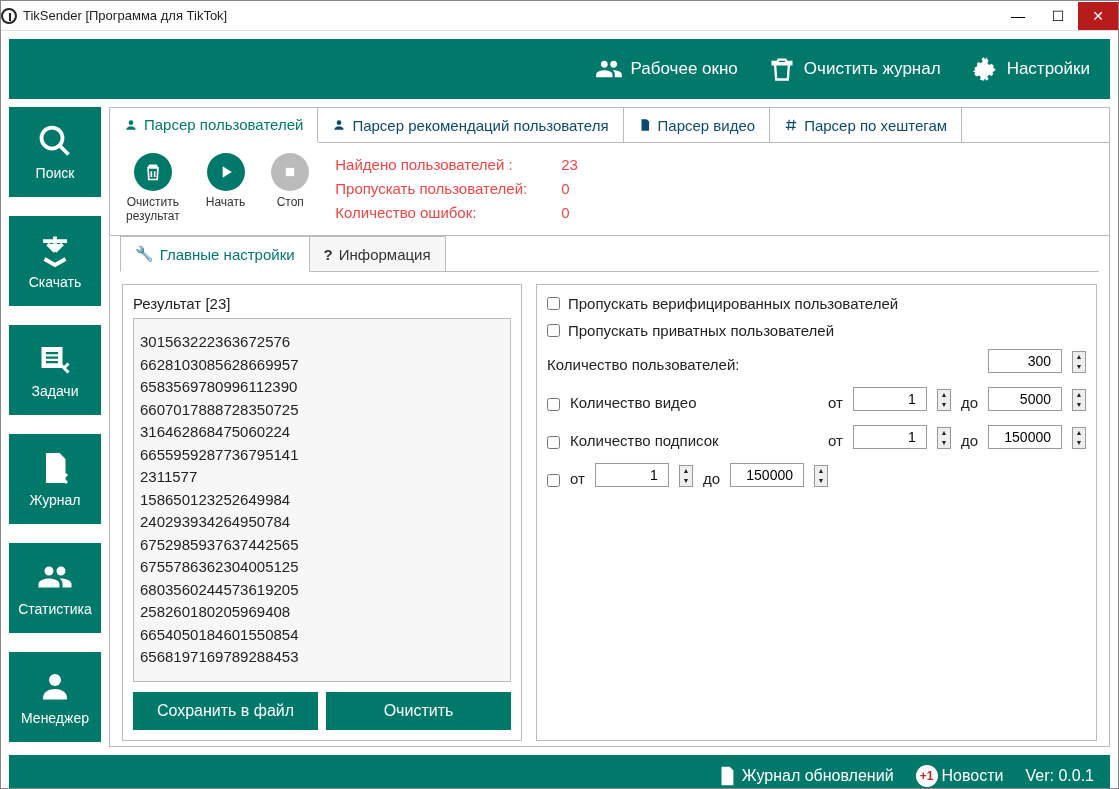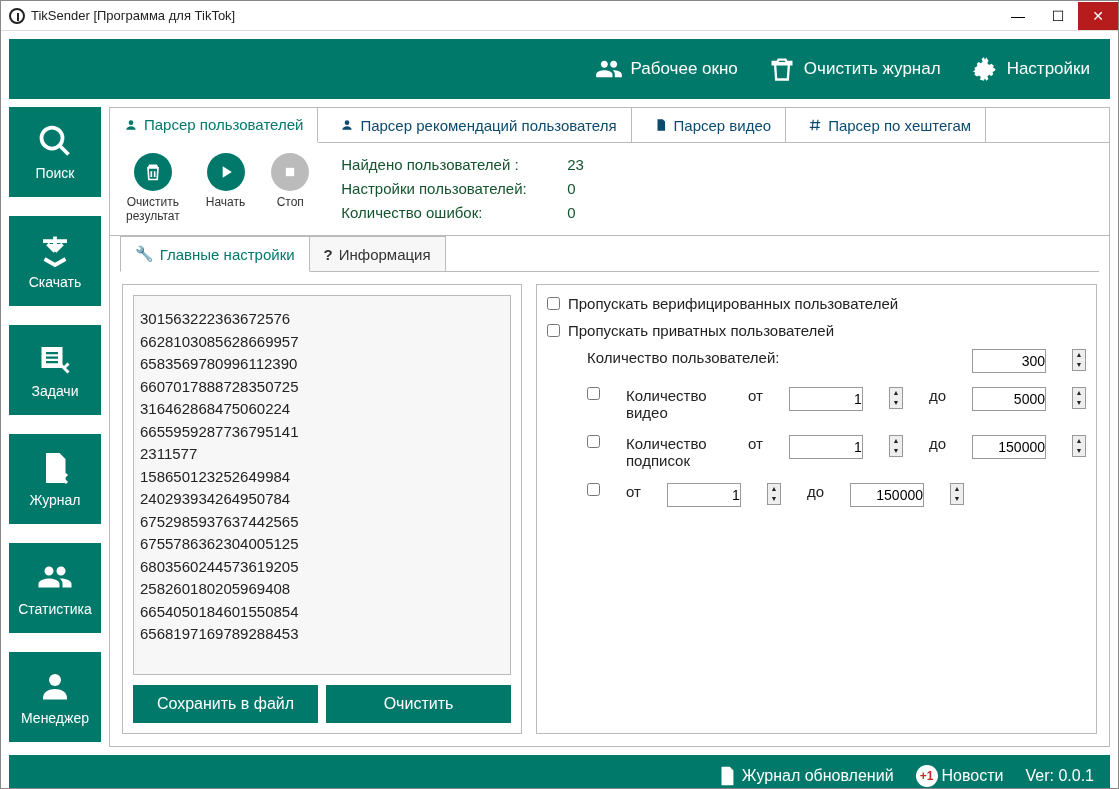--- a/index.html
+++ b/index.html
@@ -1,19 +1,19 @@
 <!DOCTYPE html>
 <html><head>
 <meta charset="utf-8">
 <style>
 * { box-sizing: border-box; margin: 0; padding: 0; font-family: "Segoe UI", Arial, sans-serif; }
 body { background: #fff; width: 1119px; height: 789px; border: 1px solid #888; overflow: hidden; }
 
 
-.titlebar { height: 30px; background: #fff; display: flex; align-items: center; padding-left: 8px; border-bottom: 1px solid #ddd; }
+.titlebar { height: 30px; background: #fff; display: flex; align-items: center; padding-left: 0; border-bottom: 1px solid #ddd; }
 .titlebar .app-icon { width: 16px; height: 16px; border-radius: 50%; border: 2px solid #222; position: relative; margin-right: 6px; }
 .titlebar .app-icon::before { content: ""; position: absolute; width: 2px; height: 8px; background: #222; left: 6px; top: 3px; }
 .titlebar .title { font-size: 13px; color: #222; }
 .titlebar .win-controls { margin-left: auto; display: flex; }
 .titlebar .win-btn { width: 40px; height: 28px; display: flex; align-items: center; justify-content: center; cursor: pointer; font-size: 14px; }
 .titlebar .win-close { background: #b71c1c; color: #fff; }
 
 
 .toolbar { background: #00796b; height: 60px; display: flex; align-items: center; justify-content: flex-end; padding: 0 20px; gap: 30px; margin: 8px; }
 .toolbar .tool-item { display: flex; align-items: center; gap: 8px; color: #fff; font-size: 17px; cursor: pointer; }
@@ -24,53 +24,53 @@
 
 
 .sidebar { width: 92px; display: flex; flex-direction: column; gap: 19px; }
 .side-btn { background: #00796b; color: #fff; height: 90px; display: flex; flex-direction: column; align-items: center; justify-content: center; gap: 6px; font-size: 14px; cursor: pointer; }
 .side-btn svg { width: 36px; height: 36px; fill: #fff; }
 
 
 .content { flex: 1; border: 1px solid #bbb; background: #fff; display: flex; flex-direction: column; }
 
 
-.tabs { display: flex; border-bottom: 1px solid #bbb; gap: 8px; }
+.tabs { display: flex; border-bottom: 1px solid #bbb; }
 .tab { padding: 8px 14px; border-right: 1px solid #bbb; font-size: 15px; cursor: pointer; display: flex; align-items: center; gap: 6px; color: #0c4a6e; }
 .tab.active { color: #00796b; background: #fff; border-bottom: 2px solid #fff; margin-bottom: -1px; }
 .tab svg { width: 14px; height: 14px; fill: currentColor; }
 
 
 .actions { display: flex; align-items: flex-start; gap: 26px; padding: 10px 16px; border-bottom: 1px solid #bbb; }
 .action-btn { display: flex; flex-direction: column; align-items: center; gap: 4px; font-size: 12px; color: #333; cursor: pointer; }
 .action-btn .circ { width: 38px; height: 38px; border-radius: 50%; background: #00796b; display: flex; align-items: center; justify-content: center; }
 .action-btn.disabled .circ { background: #bbb; }
 .action-btn svg { width: 20px; height: 20px; fill: #fff; }
-.stats { font-size: 15px; color: #14532d; margin-left: 6px; }
+.stats { font-size: 15px; color: #ef4444; }
 .stats .row { display: flex; gap: 16px; line-height: 1.6; }
 .stats .row .lbl { width: 210px; }
 
 
 .sub-tabs { display: flex; border-bottom: 1px solid #bbb; margin: 0 10px; }
 .sub-tab { padding: 8px 14px; border: 1px solid #bbb; border-bottom: none; margin-right: -1px; font-size: 15px; cursor: pointer; display: flex; align-items: center; gap: 6px; color: #333; background: #f7f7f7; }
 .sub-tab.active { color: #00796b; background: #fff; position: relative; z-index: 1; border-bottom: 1px solid #fff; margin-bottom: -1px; }
 
 
 .pane { flex: 1; display: flex; gap: 14px; padding: 12px; }
 .pane-left, .pane-right { border: 1px solid #bbb; padding: 10px; flex: 1; display: flex; flex-direction: column; }
 .pane-left { max-width: 400px; }
 .result-label { font-size: 15px; margin-bottom: 6px; color: #222; }
 .result-list { flex: 1; border: 1px solid #bbb; background: #f7f7f7; overflow-y: scroll; padding: 12px 6px; font-size: 15px; color: #222; line-height: 1.5; }
 .btn-row { display: flex; gap: 8px; margin-top: 10px; }
 .btn { flex: 1; background: #00796b; color: #fff; border: none; padding: 10px; font-size: 16px; cursor: pointer; }
 
 .check-row { display: flex; align-items: center; gap: 8px; font-size: 15px; color: #222; margin-bottom: 10px; }
-.num-row { display: flex; align-items: flex-start; gap: 26px; font-size: 15px; color: #222; margin-bottom: 14px; margin-left: 40px; }
+.num-row { display: flex; align-items: flex-end; gap: 10px; font-size: 15px; color: #222; margin-bottom: 14px; }
 .num-row .nlabel { flex: 1; }
-.num-input { width: 74px; border: 1px solid #999; padding: 3px 0; font-size: 14px; text-align: right; }
+.num-input { width: 74px; border: 1px solid #999; padding: 3px 10px; font-size: 14px; text-align: right; }
 .spin { display: flex; flex-direction: column; border: 1px solid #999; }
 .spin div { width: 12px; height: 10px; font-size: 7px; line-height: 10px; text-align: center; background: #eee; cursor: pointer; }
 
 
 .footer { background: #00796b; height: 42px; margin: 8px; display: flex; align-items: center; justify-content: flex-end; padding: 0 16px; gap: 22px; color: #fff; font-size: 16px; }
 .footer .fitem { display: flex; align-items: center; gap: 4px; cursor: pointer; }
 .footer svg { width: 22px; height: 22px; fill: #fff; }
 .footer .badge { background: #fff; color: #c62828; border-radius: 50%; width: 22px; height: 22px; font-size: 12px; display: flex; align-items: center; justify-content: center; font-weight: bold; }
 </style>
 </head>
@@ -211,21 +211,21 @@
             </svg>
           </div>
         <span>Стоп</span>
       </div>
       <div class="stats">
         <div class="row">
             <span class="lbl">Найдено пользователей :</span>
             <span>23</span>
           </div>
         <div class="row">
-            <span class="lbl">Настройки пользователей:</span>
+            <span class="lbl">Пропускать пользователей:</span>
             <span>0</span>
           </div>
         <div class="row">
             <span class="lbl">Количество ошибок:</span>
             <span>0</span>
           </div>
       </div>
     </div>
 
     <div class="sub-tabs">
@@ -234,20 +234,21 @@
         <span>Главные настройки</span>
       </div>
       <div class="sub-tab">
         <span style="font-weight:bold;">?</span>
         <span>Информация</span>
       </div>
     </div>
 
     <div class="pane">
       <div class="pane-left">
+        <div class="result-label">Результат [23]</div>
         <div class="result-list" id="result-list">
             <div>301563222363672576</div>
             <div>6628103085628669957</div>
             <div>6583569780996112390</div>
             <div>6607017888728350725</div>
             <div>316462868475060224</div>
             <div>6655959287736795141</div>
             <div>2311577</div>
             <div>158650123252649984</div>
             <div>240293934264950784</div>

